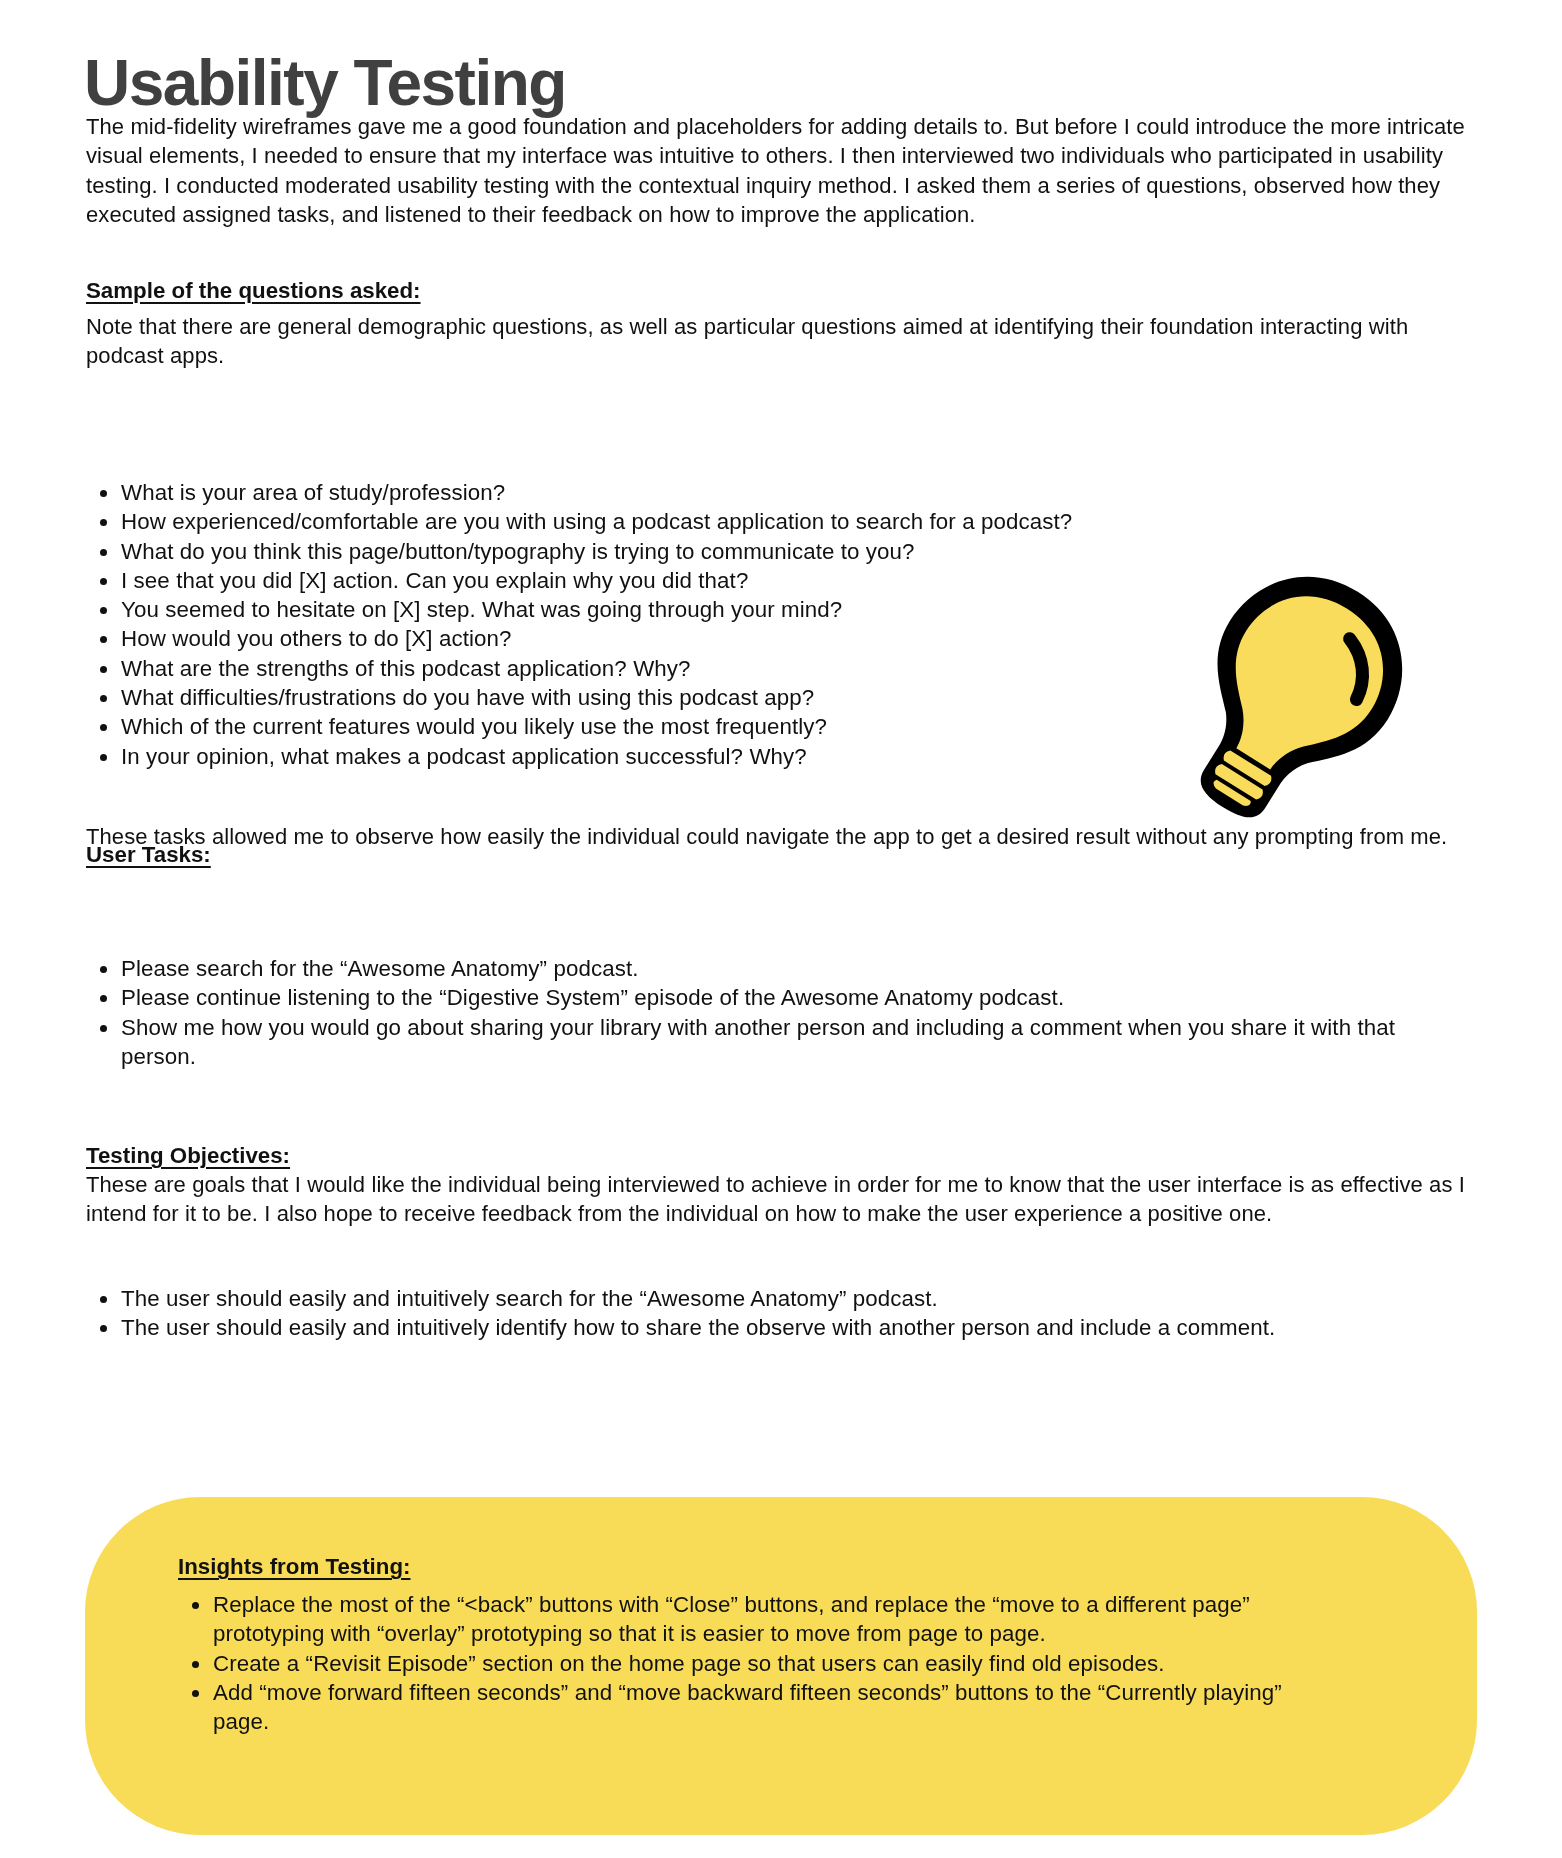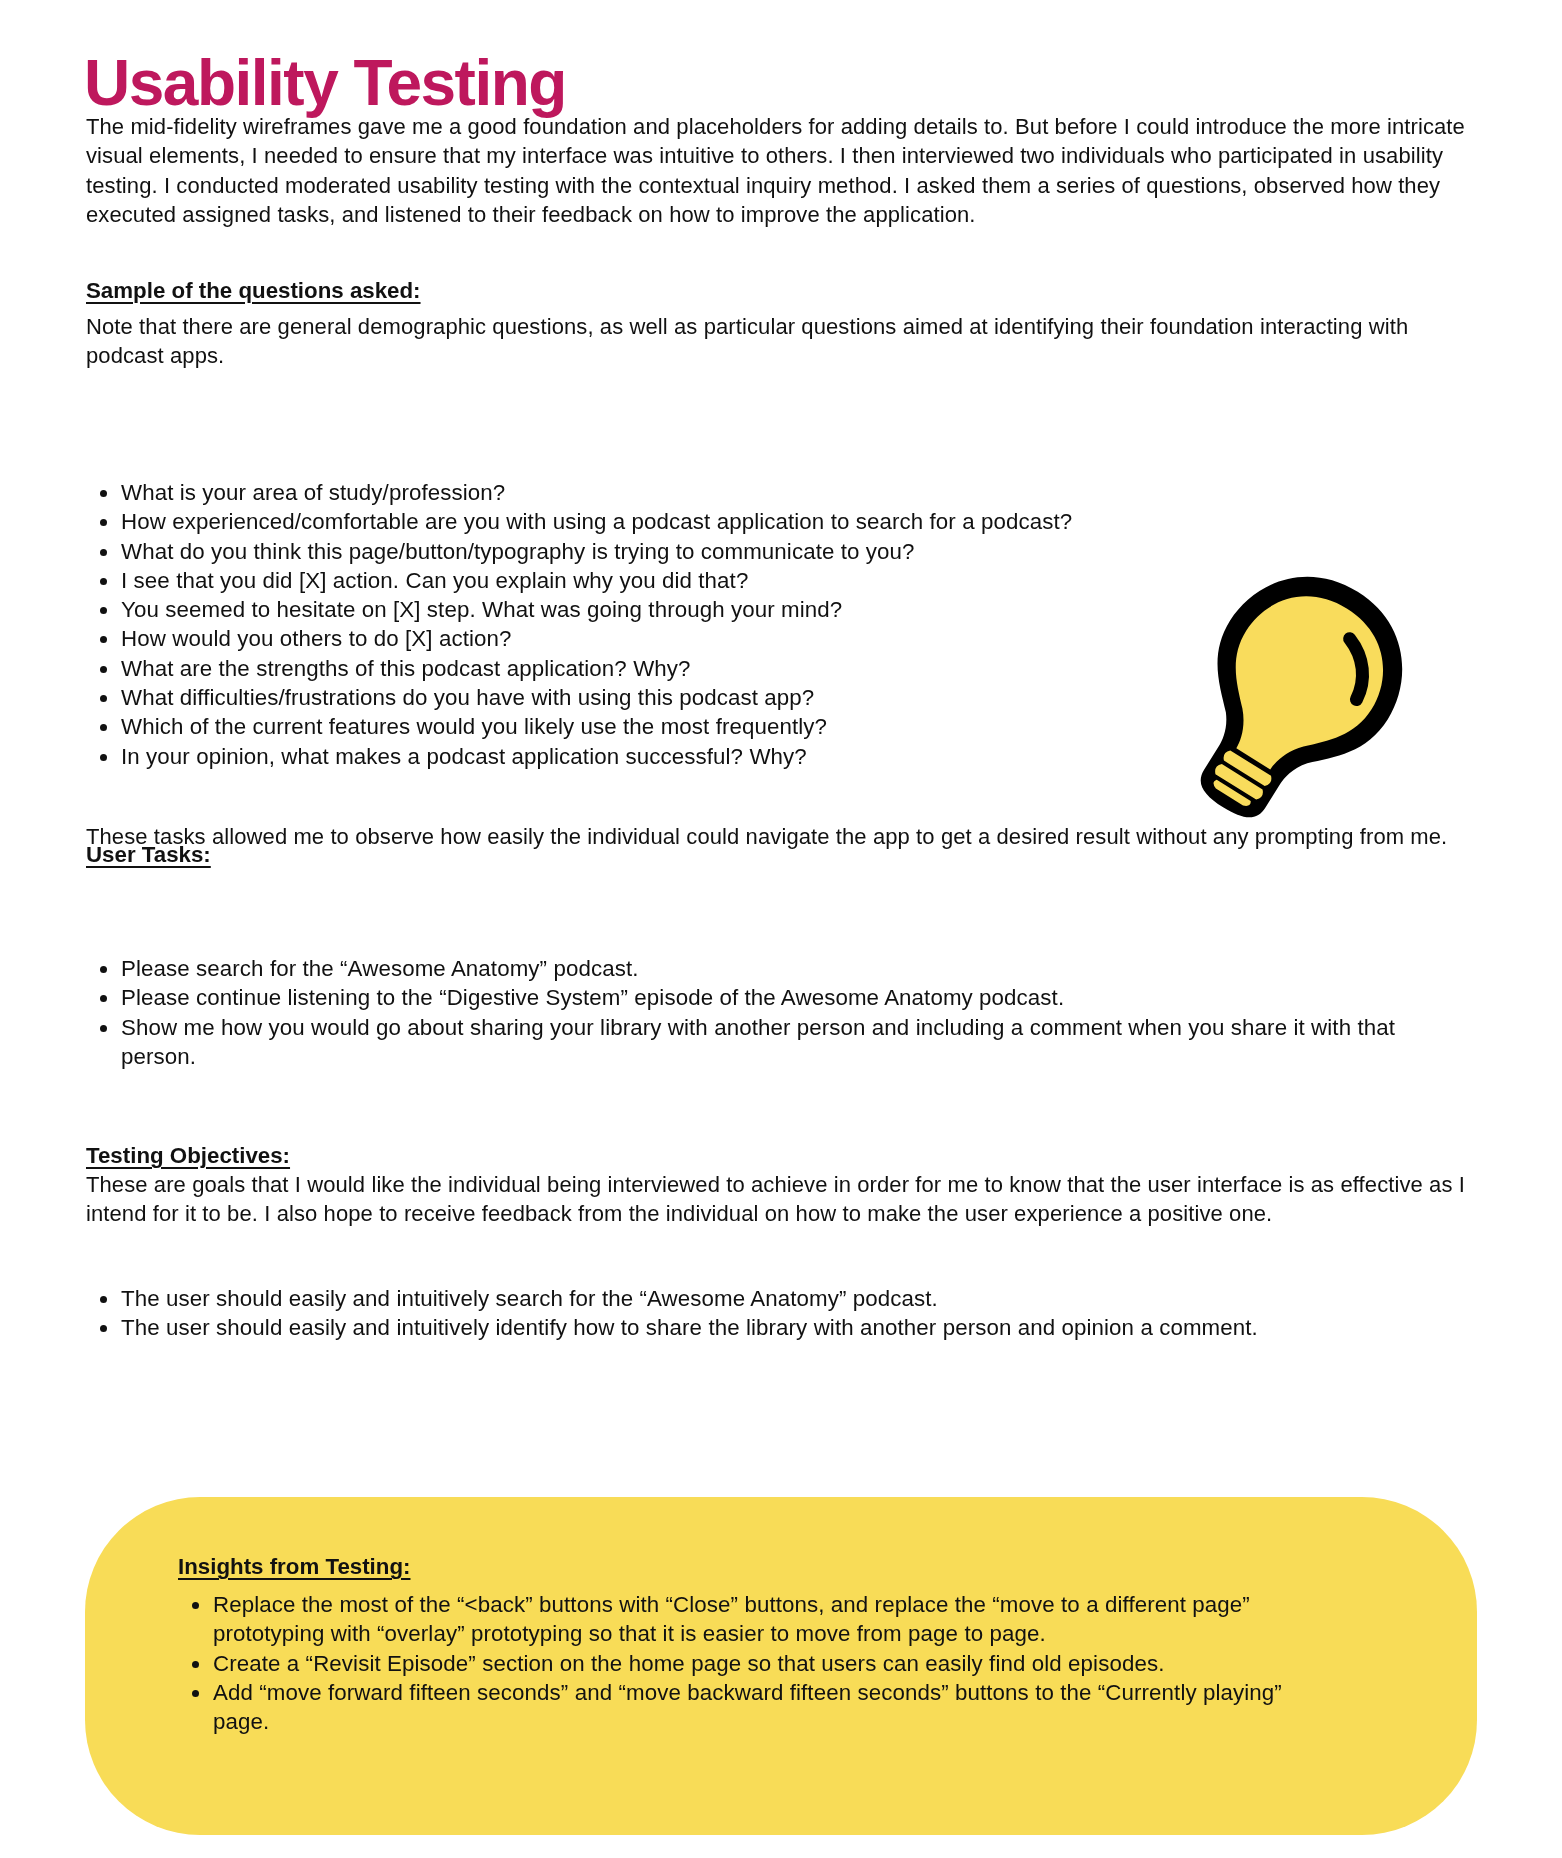--- a/index.html
+++ b/index.html
@@ -5,21 +5,21 @@
   html, body { margin: 0; padding: 0; background: #ffffff; }
   body {
     width: 1562px; height: 1858px; position: relative; overflow: hidden;
     font-family: "Liberation Sans", "DejaVu Sans", sans-serif;
     color: #111111;
   }
   .page-title {
     position: absolute; left: 84px; top: 48px; margin: 0;
     font-family: "Liberation Sans", sans-serif;
     font-weight: 700; font-size: 64px; letter-spacing: -1.5px; line-height: 70px;
-    color: #be185d;
+    color: #404040;
   }
   .para {
     position: absolute; left: 86px; width: 1390px; margin: 0;
     font-size: 22px; line-height: 29.3px; letter-spacing: 0.1px;
   }
   .heading {
     position: absolute; left: 86px; margin: 0;
     font-size: 22.3px; line-height: 29.3px; font-weight: 700;
     text-decoration: underline; text-underline-offset: 4px; text-decoration-thickness: 1.5px;
   }
@@ -82,21 +82,21 @@
 <ul class="list" style="top:954px;">
   <li>Please search for the “Awesome Anatomy” podcast.</li>
   <li>Please continue listening to the “Digestive System” episode of the Awesome Anatomy podcast.</li>
   <li>Show me how you would go about sharing your library with another person and including a comment when you share it with that person.</li>
 </ul>
 
 <h2 class="heading" style="top:1141px;">Testing Objectives:</h2>
 <p class="para" style="top:1170px;">These are goals that I would like the individual being interviewed to achieve in order for me to know that the user interface is as effective as I intend for it to be. I also hope to receive feedback from the individual on how to make the user experience a positive one.</p>
 <ul class="list" style="top:1284px;">
   <li>The user should easily and intuitively search for the “Awesome Anatomy” podcast.</li>
-  <li>The user should easily and intuitively identify how to share the library with another person and opinion a comment.</li>
+  <li>The user should easily and intuitively identify how to share the observe with another person and include a comment.</li>
 </ul>
 
 <div class="insights-box">
   <h2 class="heading">Insights from Testing:</h2>
   <ul class="list">
     <li>Replace the most of the “&lt;back” buttons with “Close” buttons, and replace the “move to a different page” prototyping with “overlay” prototyping so that it is easier to move from page to page.</li>
     <li>Create a “Revisit Episode” section on the home page so that users can easily find old episodes.</li>
     <li>Add “move forward fifteen seconds” and “move backward fifteen seconds” buttons to the “Currently playing” page.</li>
   </ul>
 </div>

